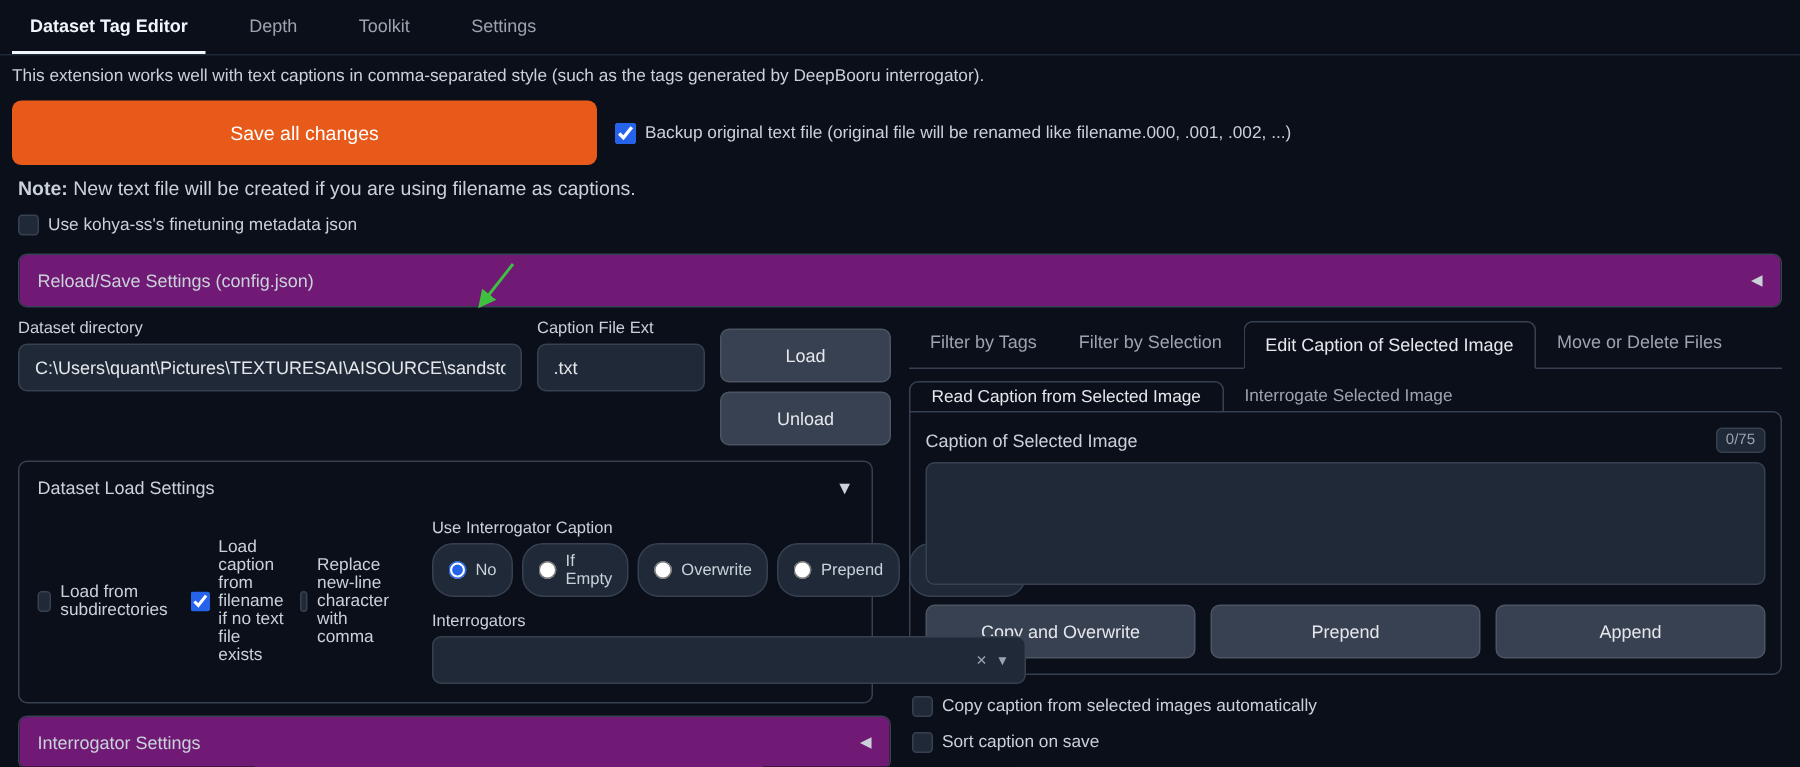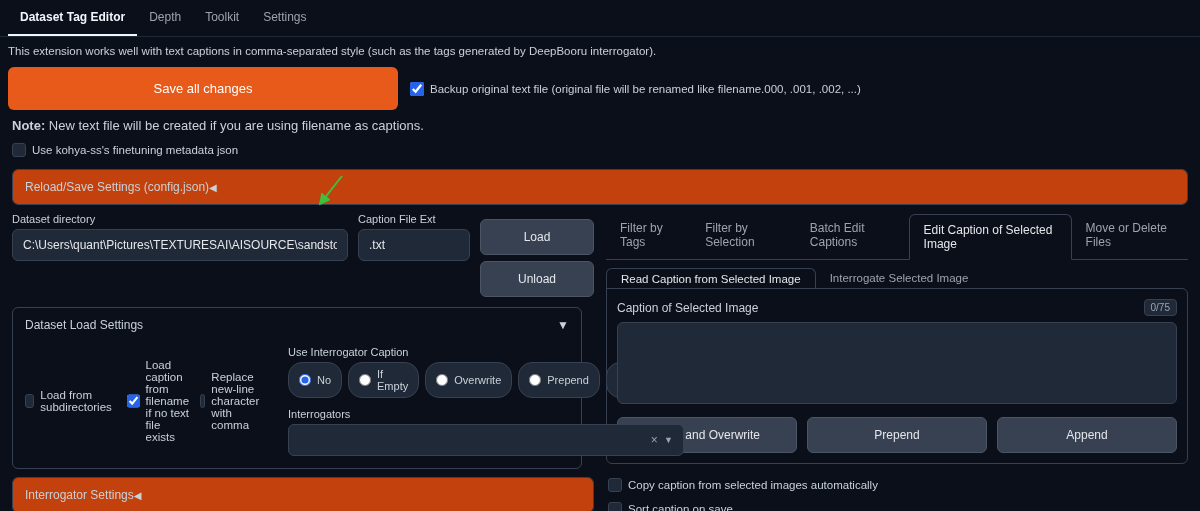--- a/index.html
+++ b/index.html
@@ -1,36 +1,36 @@
 <!DOCTYPE html>
 <html><head>
 <meta charset="utf-8">
 <style>
   * { box-sizing: border-box; margin: 0; padding: 0; font-family: -apple-system, BlinkMacSystemFont, "Segoe UI", sans-serif; }
   body { background: #0b0f19; color: #c9d1d9; font-size: 12px; width: 1200px; height: 511px; overflow: hidden; position: relative; }
   
-  .tabs-top { display: flex; gap: 0; padding: 0 8px; border-bottom: 1px solid #1f2937; }
+  .tabs-top { display: flex; gap: 17px; padding: 0 8px; border-bottom: 1px solid #1f2937; }
   .tabs-top .tab { padding: 10px 12px; color: #9ca3af; cursor: pointer; border-bottom: 2px solid transparent; }
   .tabs-top .tab.active { color: #f0f6fc; border-bottom: 2px solid #f0f6fc; font-weight: 600; }
   
   .intro { padding: 8px 8px 6px; color: #c9d1d9; font-size: 11.5px; }
   
   .top-row { display: flex; align-items: center; gap: 12px; padding: 4px 8px 8px; }
   .save-btn { background: #e75a1a; color: #fff; border: none; padding: 14px 0; width: 390px; border-radius: 6px; font-size: 13px; cursor: pointer; }
   .chk { display: flex; align-items: center; gap: 6px; font-size: 11.5px; color: #c9d1d9; }
   .chk input { width: 14px; height: 14px; accent-color: #2563eb; }
   
   .note-row { padding: 0 12px 10px; font-size: 13px; }
   .note-row b { font-weight: 600; }
   
   .khchk { padding: 0 12px 12px; }
   .fake-unchecked { width:14px; height:14px; border:1px solid #374151; border-radius:3px; background:#1f2937; display:inline-block; }
   
   .accordion { margin: 0 12px 8px; border: 1px solid #374151; border-radius: 6px; overflow: hidden; }
-  .acc-head { padding: 10px 12px; display: flex; align-items: center; cursor: pointer; background: #c2410c; }
+  .acc-head { padding: 10px 12px; display: flex; justify-content: space-between; align-items: center; cursor: pointer; background: #701a75; }
   .acc-head .tri { font-size: 10px; color: #c9d1d9; }
   
   .columns { display: flex; gap: 12px; }
   .left-pane { width: 594px; padding: 0 0 0 0; }
   .right-pane { flex: 1; padding: 0 12px 0 0; }
   
   .field-label { font-size: 11px; color: #c9d1d9; margin-bottom: 4px; display:block; }
   .text-input { width: 100%; background: #1f2937; border: 1px solid #374151; color: #e5e7eb; padding: 8px 10px; border-radius: 6px; font-size: 12px; }
   
   .load-row { display: flex; gap: 10px; padding: 0 0 0 12px; }
@@ -196,21 +196,20 @@
         <span class="tri">◀</span>
       </div>
     </div>
 
   </div>
 
   <div class="right-pane">
     <div class="sub-tabs">
       <div class="stab">Filter by Tags</div>
       <div class="stab">Filter by Selection</div>
-      <div class="stab">Batch Edit Captions</div>
       <div class="stab active">Edit Caption of Selected Image</div>
       <div class="stab">Move or Delete Files</div>
     </div>
 
     <div class="inner-tabs">
       <div class="itab active">Read Caption from Selected Image</div>
       <div class="itab">Interrogate Selected Image</div>
     </div>
 
     <div class="cap-section">

